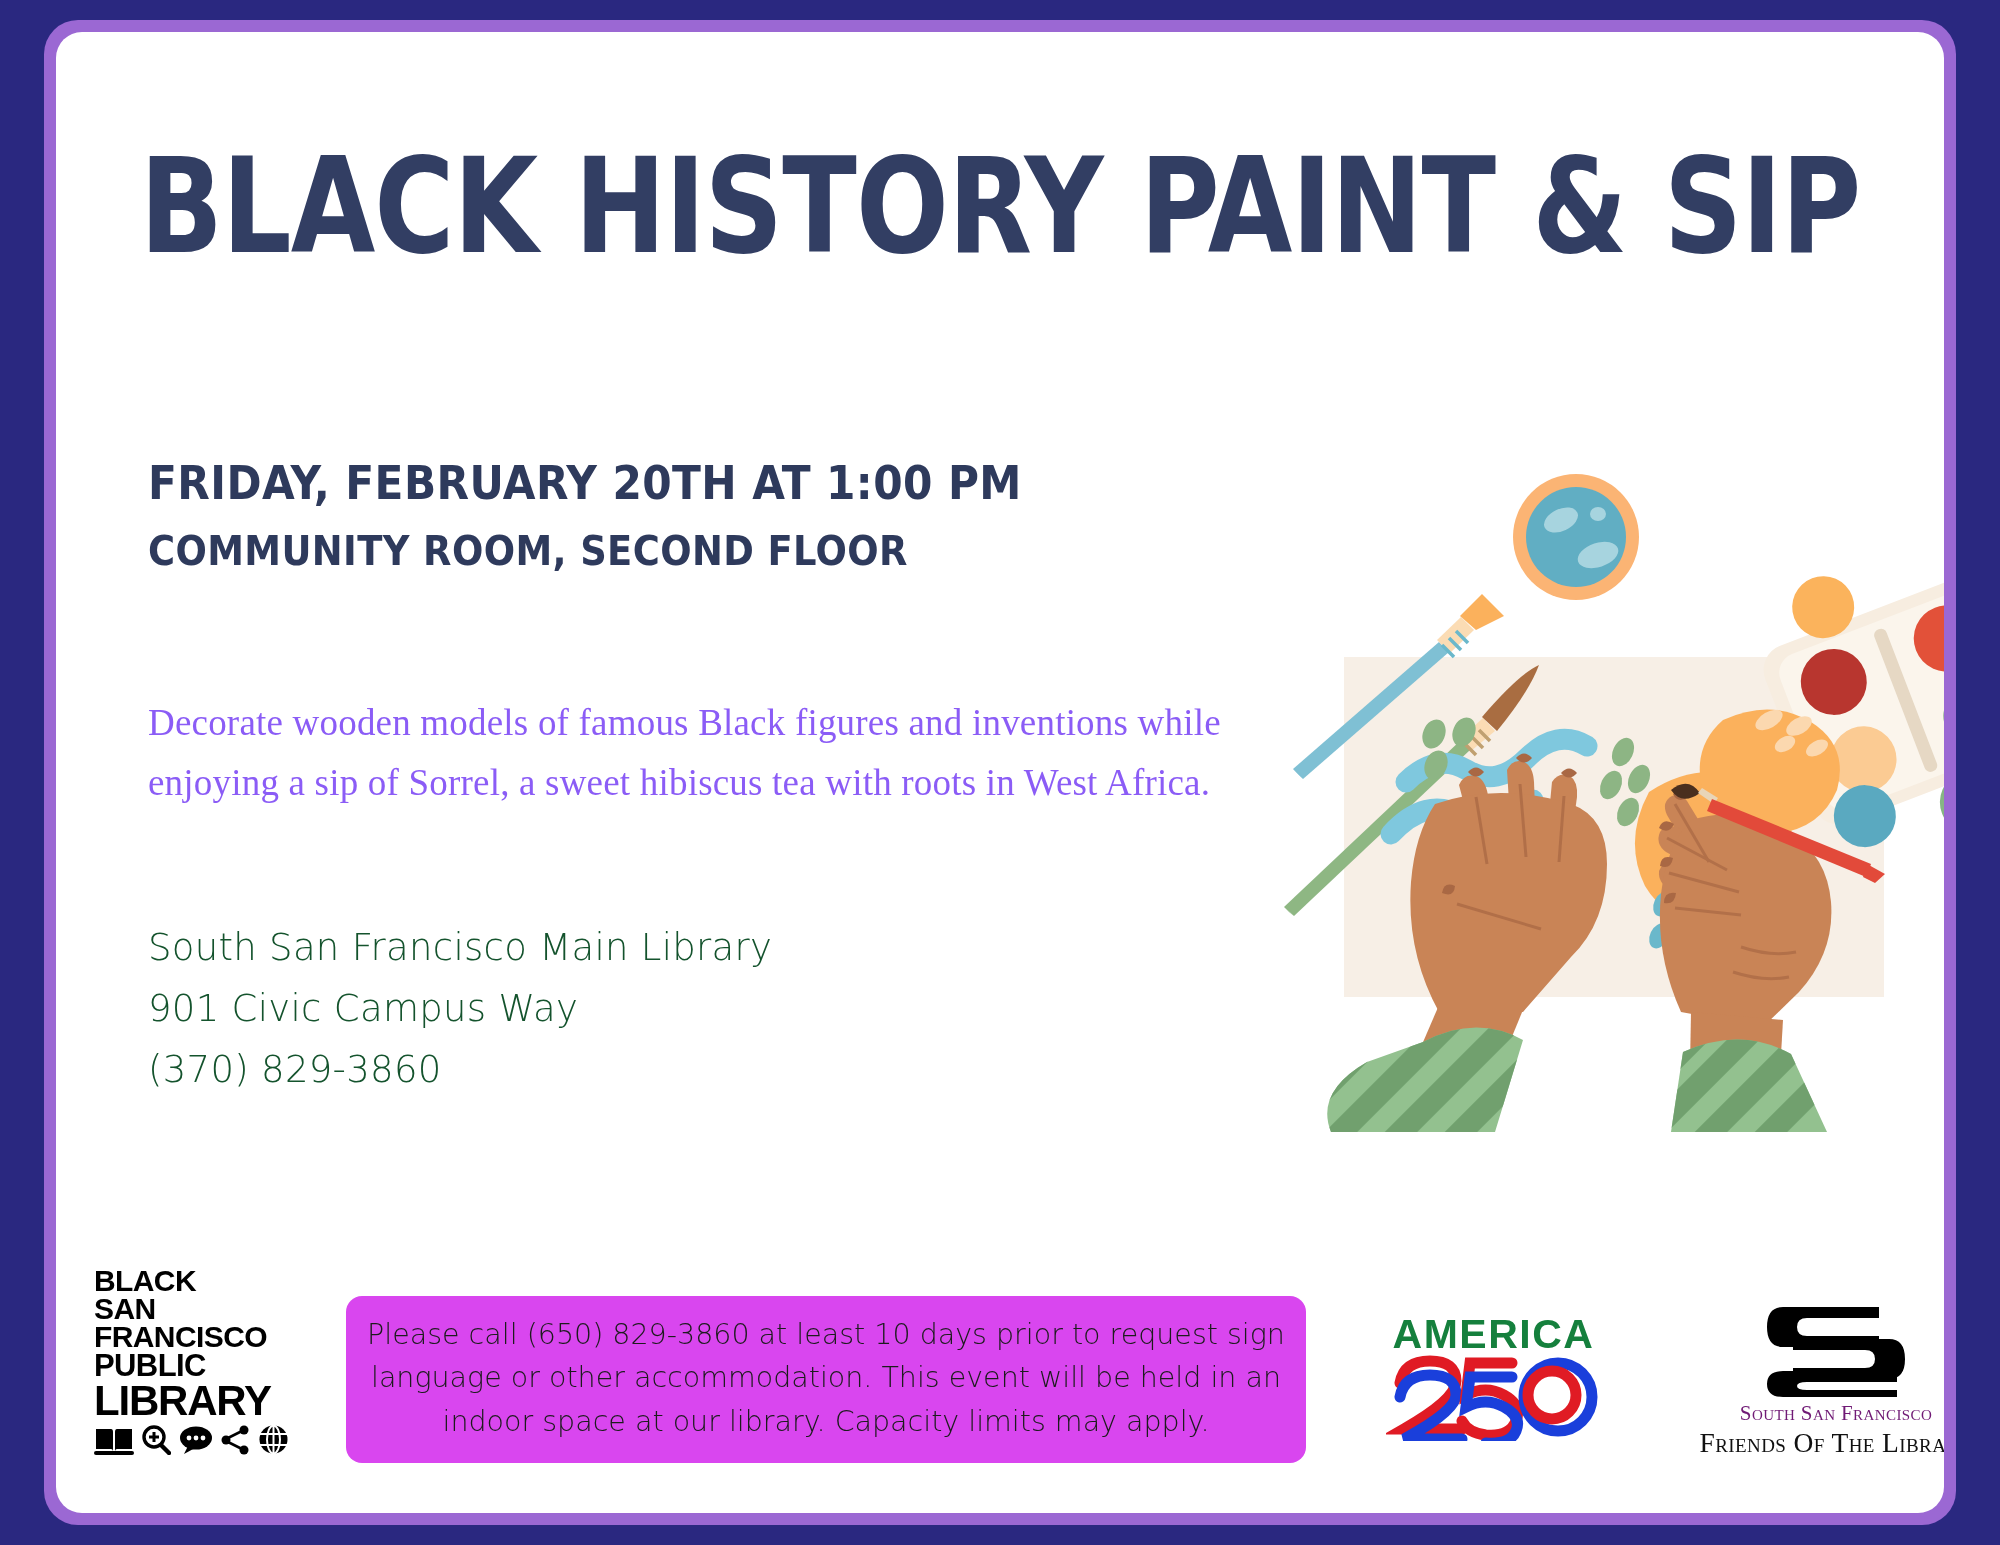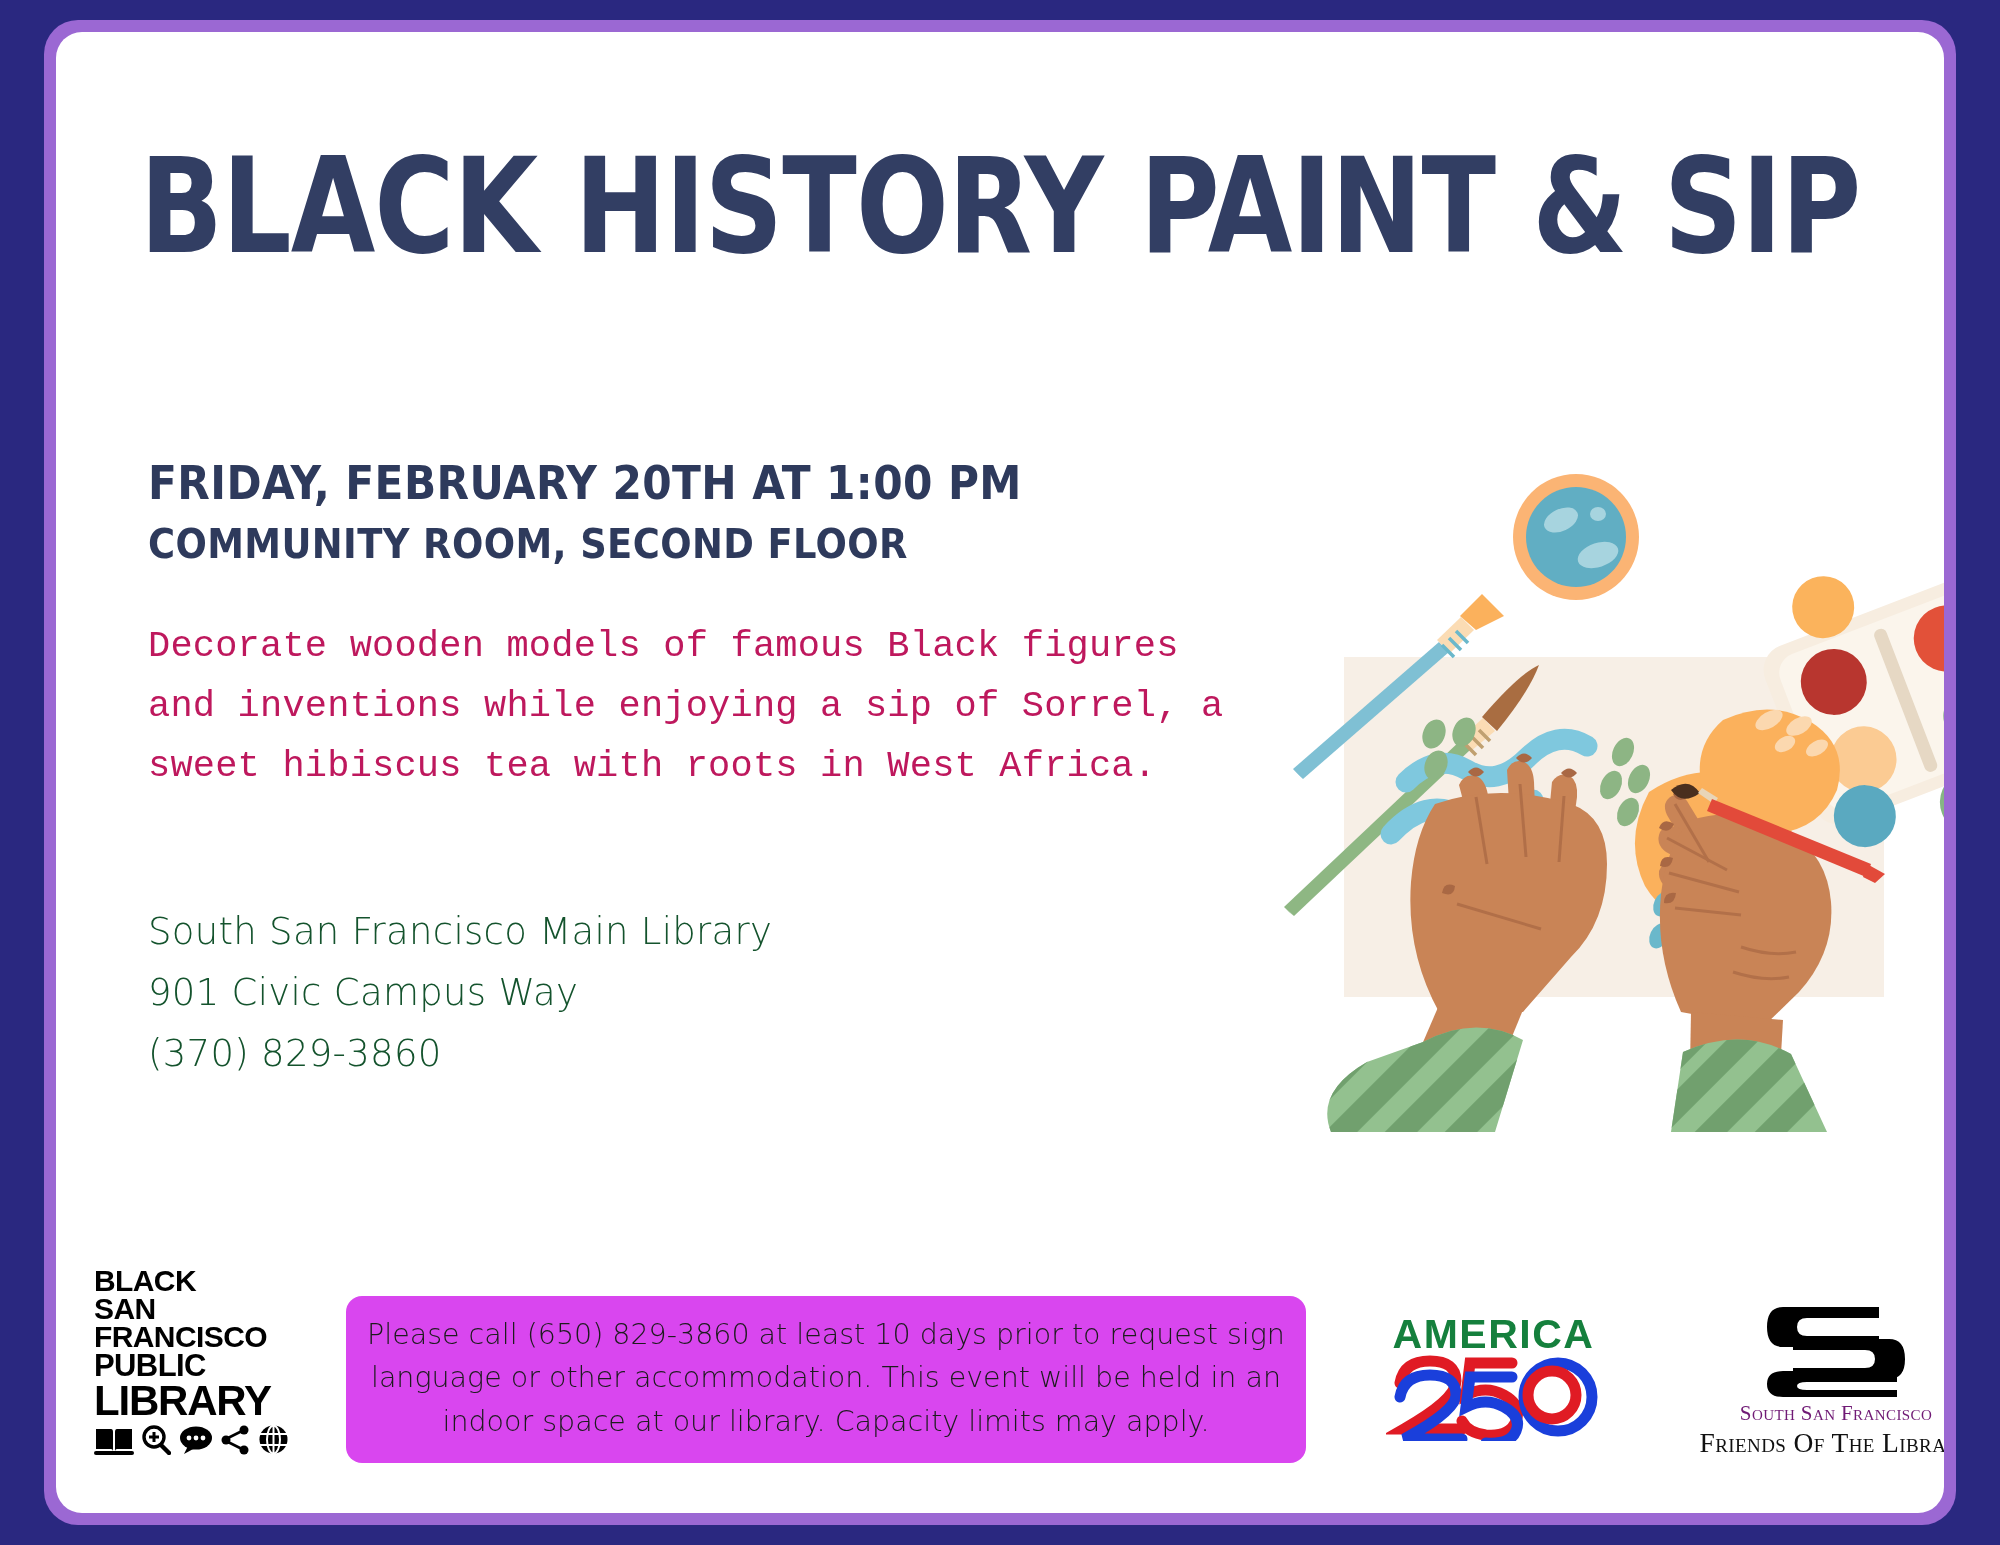--- a/index.html
+++ b/index.html
@@ -50,28 +50,28 @@
     line-height:1.30;
     white-space:nowrap;
   }
   .where{
     color:#2E3A5C;
     font-family:"Liberation Sans Narrow","DejaVu Sans Condensed","Liberation Sans",sans-serif;
     font-weight:bold;
     font-size:41px;
     letter-spacing:0.4px;
     line-height:1.30;
-    margin-top:5px;
+    margin-top:12px;
     white-space:nowrap;
   }
 
   .desc{
-    margin-top:46px;
-    color:#be185d;
-    font-family:Liberation Mono, monospace;
+    margin-top:115px;
+    color:#8b5cf6;
+    font-family:Liberation Serif, serif;
     font-weight:300;
     font-size:37px;
     line-height:1.62;
     letter-spacing:0.2px;
     max-width:1125px;
   }
 
   .addr{
     margin-top:105px;
     color:#14532d;

